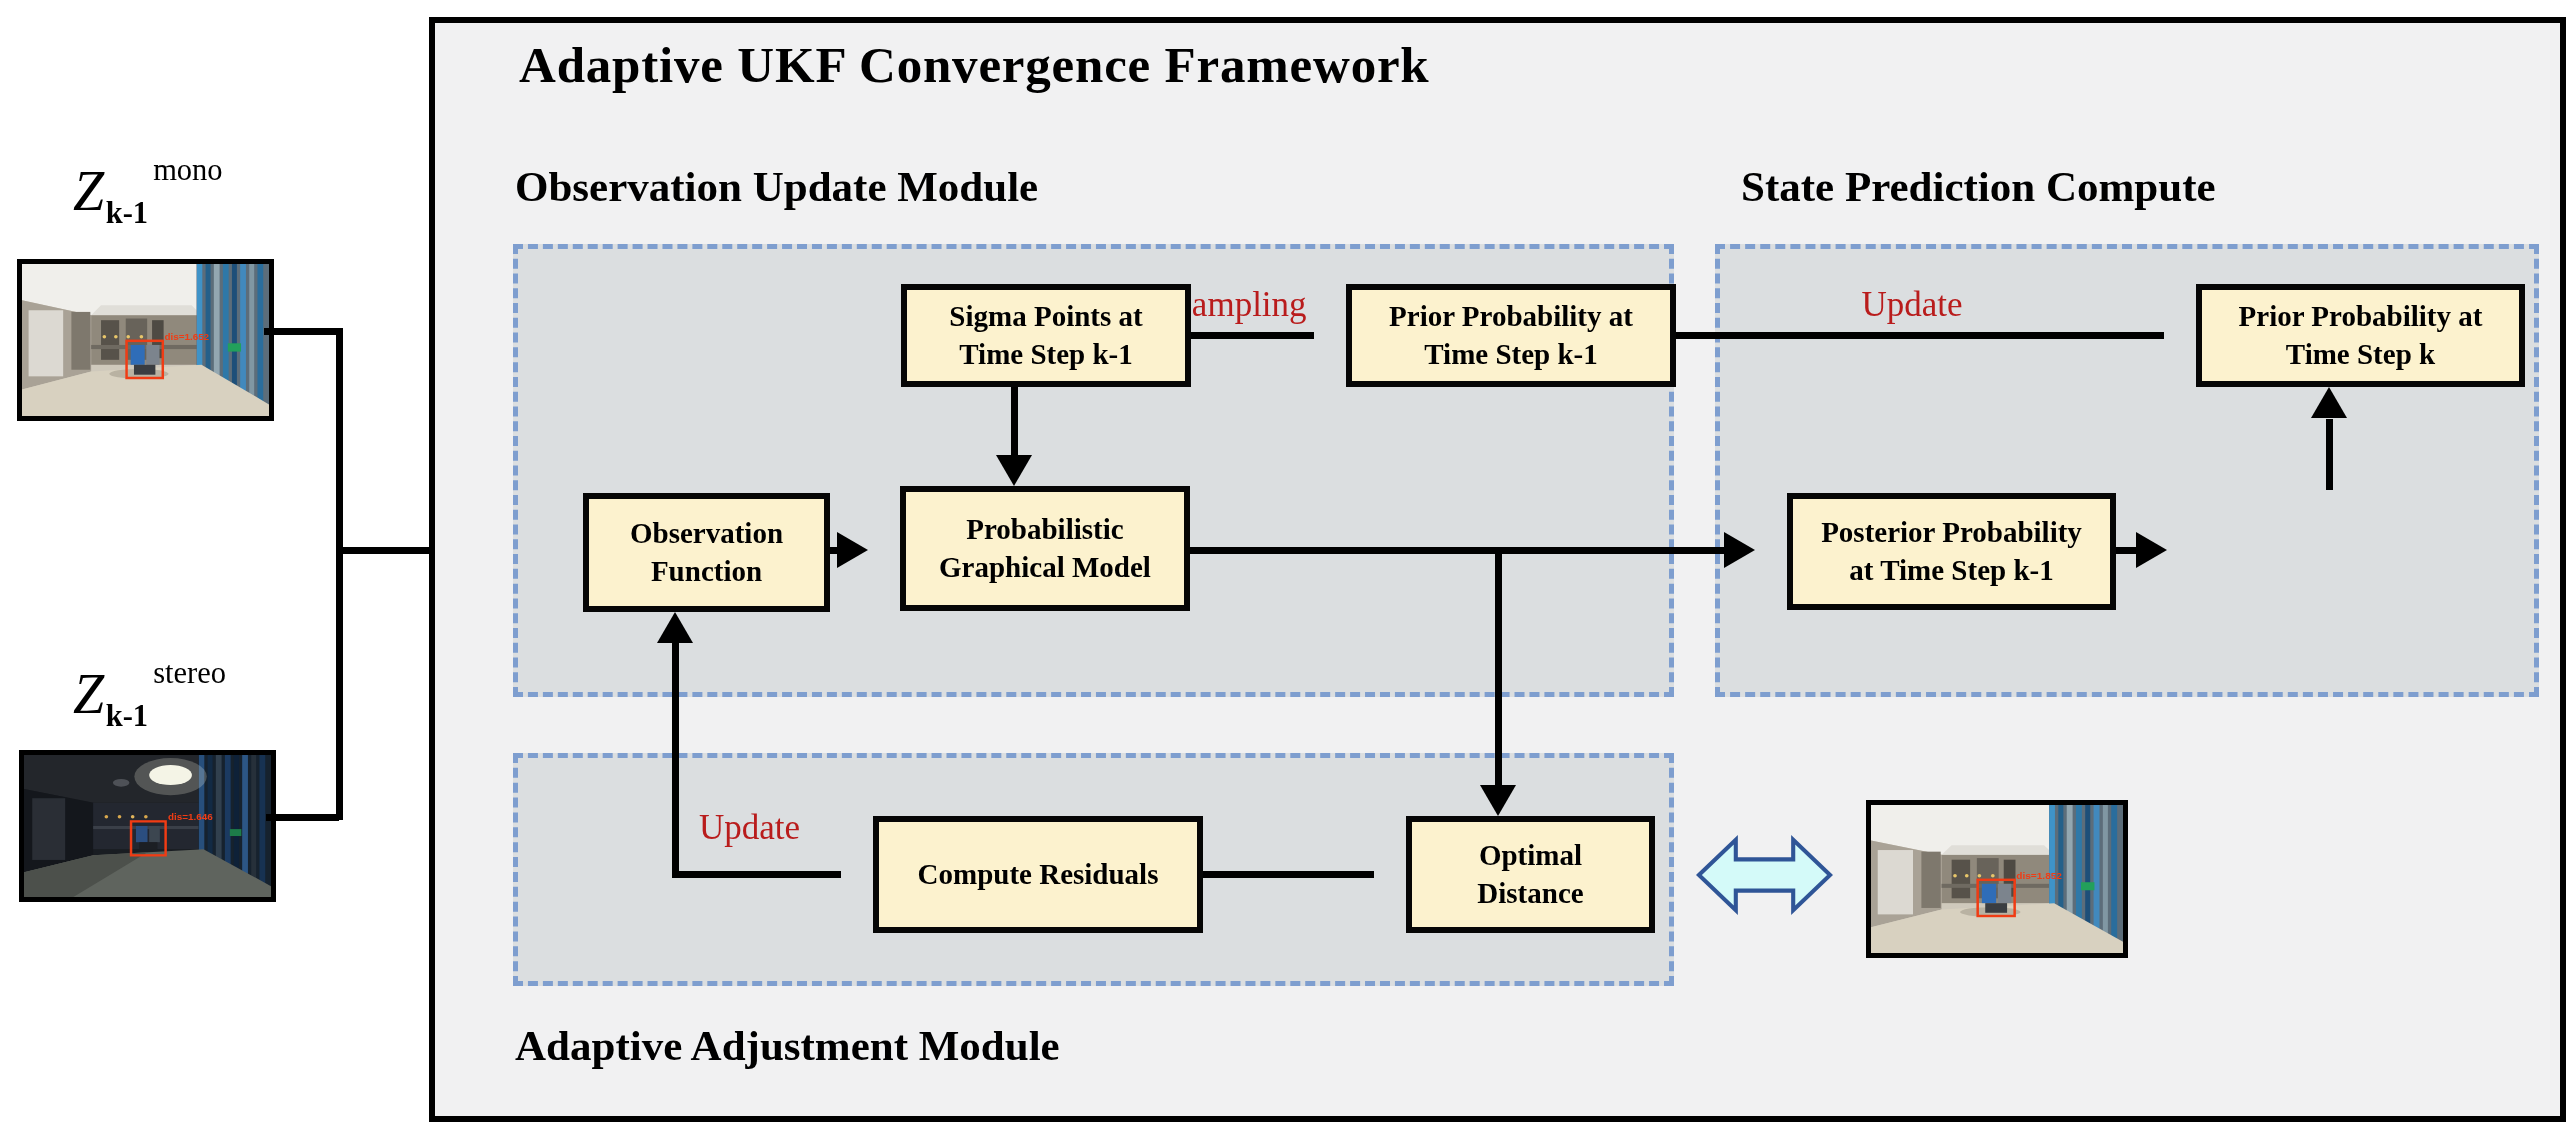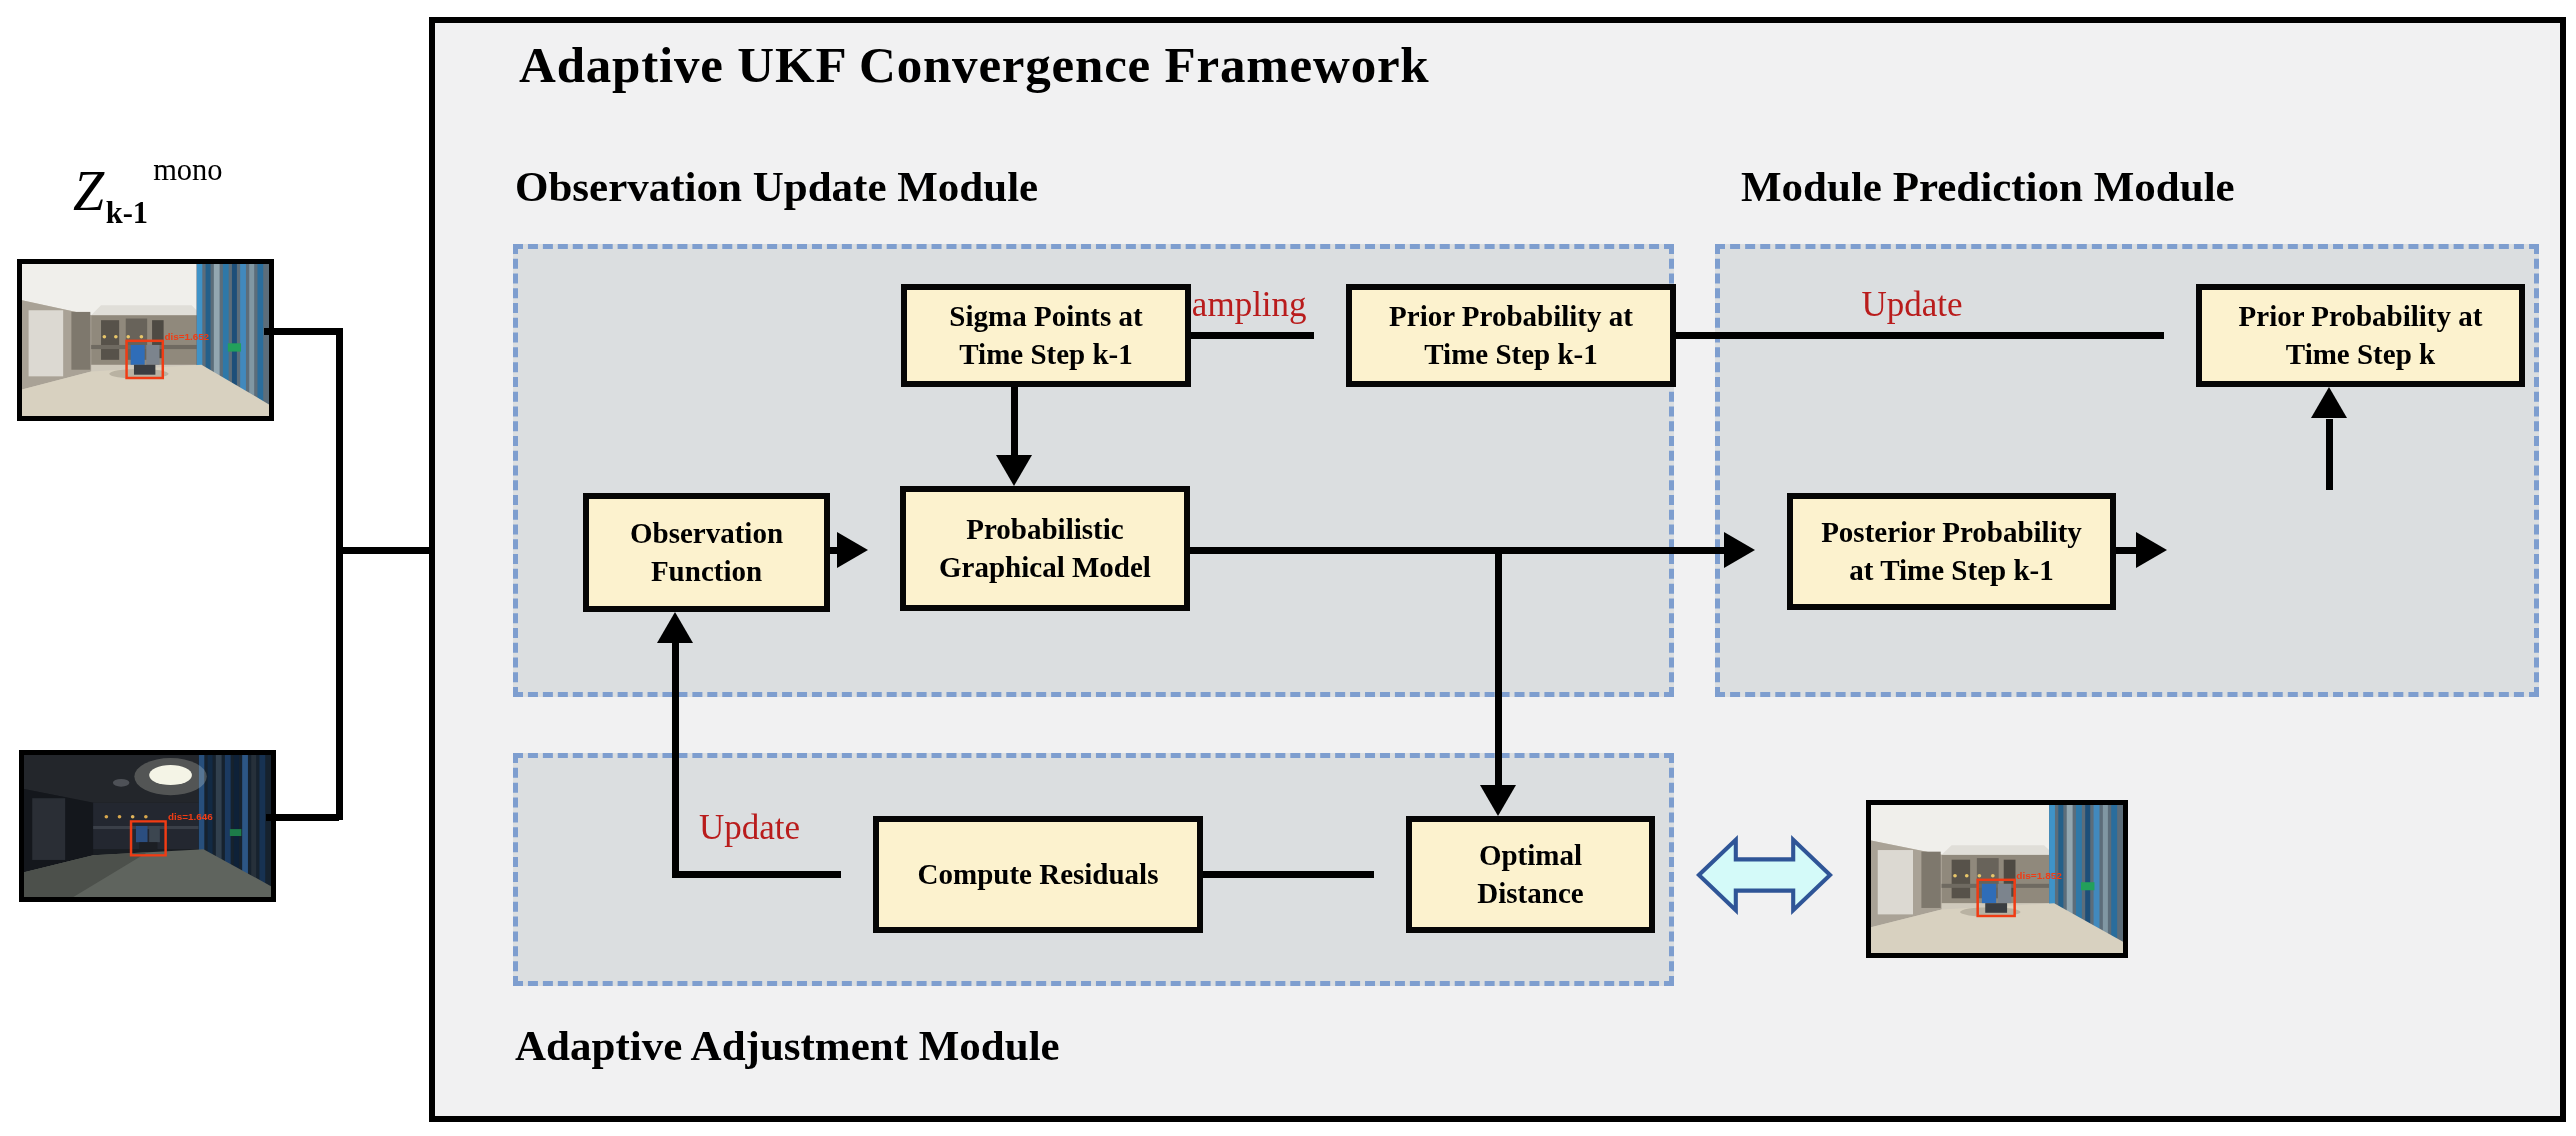--- a/index.html
+++ b/index.html
@@ -130,20 +130,21 @@
     <svg viewBox="0 0 300 184" width="247" height="152" preserveAspectRatio="none">
       <use href="#scene-day"></use>
       <rect x="132" y="98" width="17" height="24" fill="#2f6db8"></rect>
       <rect x="151" y="98" width="16" height="24" fill="#7c848d"></rect>
       <rect x="136" y="122" width="26" height="12" fill="#3a3d41"></rect>
       <rect x="127" y="93" width="44" height="45" fill="none" stroke="#F03C14" stroke-width="3"></rect>
       <text x="173" y="92" font-size="12" font-weight="bold" fill="#F03C14" font-family="Liberation Sans, sans-serif">dis=1.652</text>
     </svg>
   </div>
 
+  <div class="zlabel" style="left:73px;top:656px"><span class="zbase">Z</span><span class="zsub">k-1</span><span class="zsup">stereo</span></div>
 
   <div class="cam" style="left:19px;top:750px;width:247px;height:142px">
     <svg viewBox="0 0 300 184" width="247" height="142" preserveAspectRatio="none">
       <use href="#scene-night"></use>
       <rect x="136" y="92" width="14" height="21" fill="#2b4e80"></rect>
       <rect x="152" y="92" width="13" height="21" fill="#3c4650"></rect>
       <rect x="140" y="113" width="22" height="10" fill="#1c1f24"></rect>
       <rect x="130" y="86" width="42" height="44" fill="none" stroke="#F03C14" stroke-width="3"></rect>
       <text x="175" y="84" font-size="12" font-weight="bold" fill="#F03C14" font-family="Liberation Sans, sans-serif">dis=1.646</text>
     </svg>
@@ -152,21 +153,21 @@
   <div class="hline" style="left:264px;top:328px;width:76px"></div>
   <div class="hline" style="left:266px;top:814px;width:73px"></div>
   <div class="vline" style="left:336px;top:328px;height:492px"></div>
   <div class="hline" style="left:336px;top:547px;width:189px"></div>
   <div class="ah-right" style="left:520px;top:532px"></div>
 
   <div class="panel"></div>
   <div class="title">Adaptive UKF Convergence Framework</div>
 
   <div class="module-label" style="left:515px;top:162px">Observation Update Module</div>
-  <div class="module-label" style="left:1741px;top:162px">Module Prediction Module</div>
+  <div class="module-label" style="left:1741px;top:162px">State Prediction Compute</div>
   <div class="module-label" style="left:515px;top:1021px">Adaptive Adjustment Module</div>
 
   <div class="module" style="left:513px;top:244px;width:1161px;height:453px"></div>
   <div class="module" style="left:1715px;top:244px;width:824px;height:453px"></div>
   <div class="module" style="left:513px;top:753px;width:1161px;height:233px"></div>
 
   <div class="hline" style="left:1190px;top:332px;width:124px"></div>
   <div class="ah-left" style="left:1159px;top:317px"></div>
   <div class="edge-label" style="left:1161px;top:285px;width:157px">Sampling</div>
 

